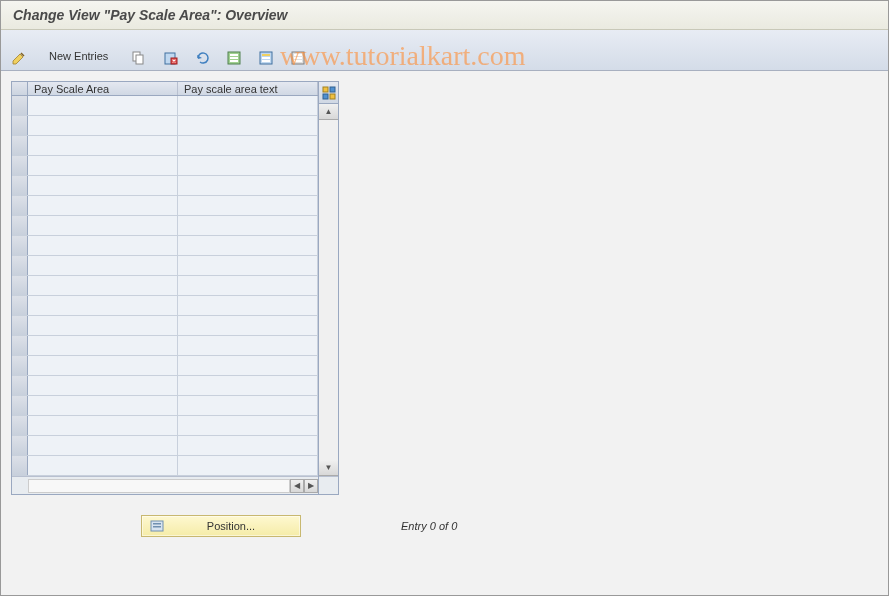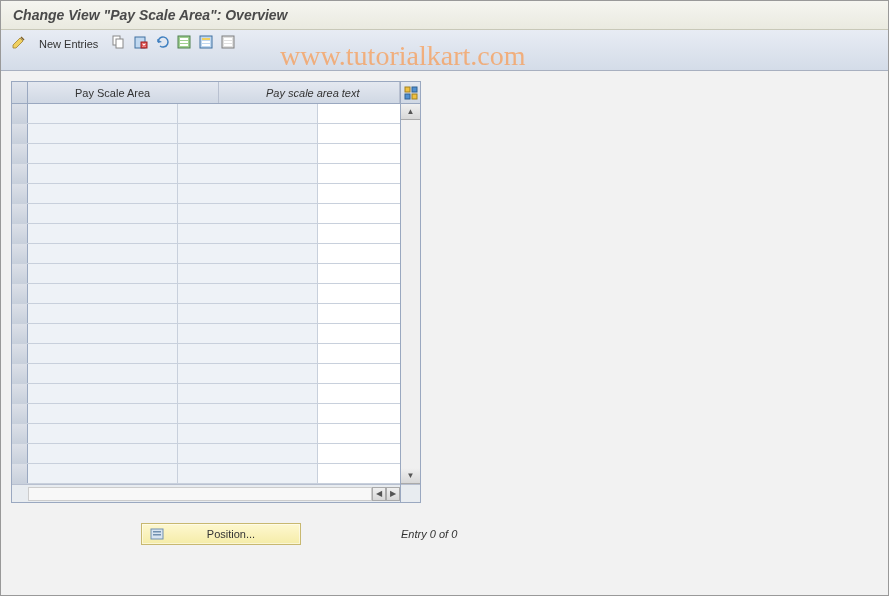--- a/index.html
+++ b/index.html
@@ -19,22 +19,22 @@
       font-size: 14px;
       font-weight: bold;
       font-style: italic;
       color: #4a4a4a;
     }
     .toolbar {
       background: linear-gradient(to bottom, #e8ecf4, #d4dce8);
       padding: 20px 10px;
       border-bottom: 1px solid #a8b0c0;
       display: flex;
-      align-items: flex-end;
-      gap: 6px;
+      align-items: flex-start;
+      gap: 16px;
       height: 28px;
     }
     .tb-icon {
       width: 16px;
       height: 16px;
       display: inline-flex;
       align-items: center;
       justify-content: center;
       cursor: pointer;
     }
@@ -53,37 +53,36 @@
       background: #fff;
     }
     .table-main {
       display: flex;
       flex-direction: column;
     }
     .table-header {
       display: flex;
       background: linear-gradient(to bottom, #e4e8f0, #d0d8e4);
       border-bottom: 1px solid #9aa8c0;
-      height: 22px;
-      gap: 41px;
+      height: 14px;
     }
     .sel-corner {
       width: 16px;
       border-right: 1px solid #9aa8c0;
       background: linear-gradient(to bottom, #e0e4ec, #ccd4e0);
     }
     .col-head {
       padding: 3px 6px;
       border-right: 1px solid #b8c0d0;
       color: #333;
       display: flex;
       align-items: center;
     }
     .col1 { width: 150px; }
-    .col2 { width: 140px; font-style: italic; }
+    .col2 { width: 140px; }
     .table-body {
       display: flex;
       flex-direction: column;
     }
     .table-row {
       display: flex;
       height: 20px;
       border-bottom: 1px solid #c8d0dc;
     }
     .row-sel {

